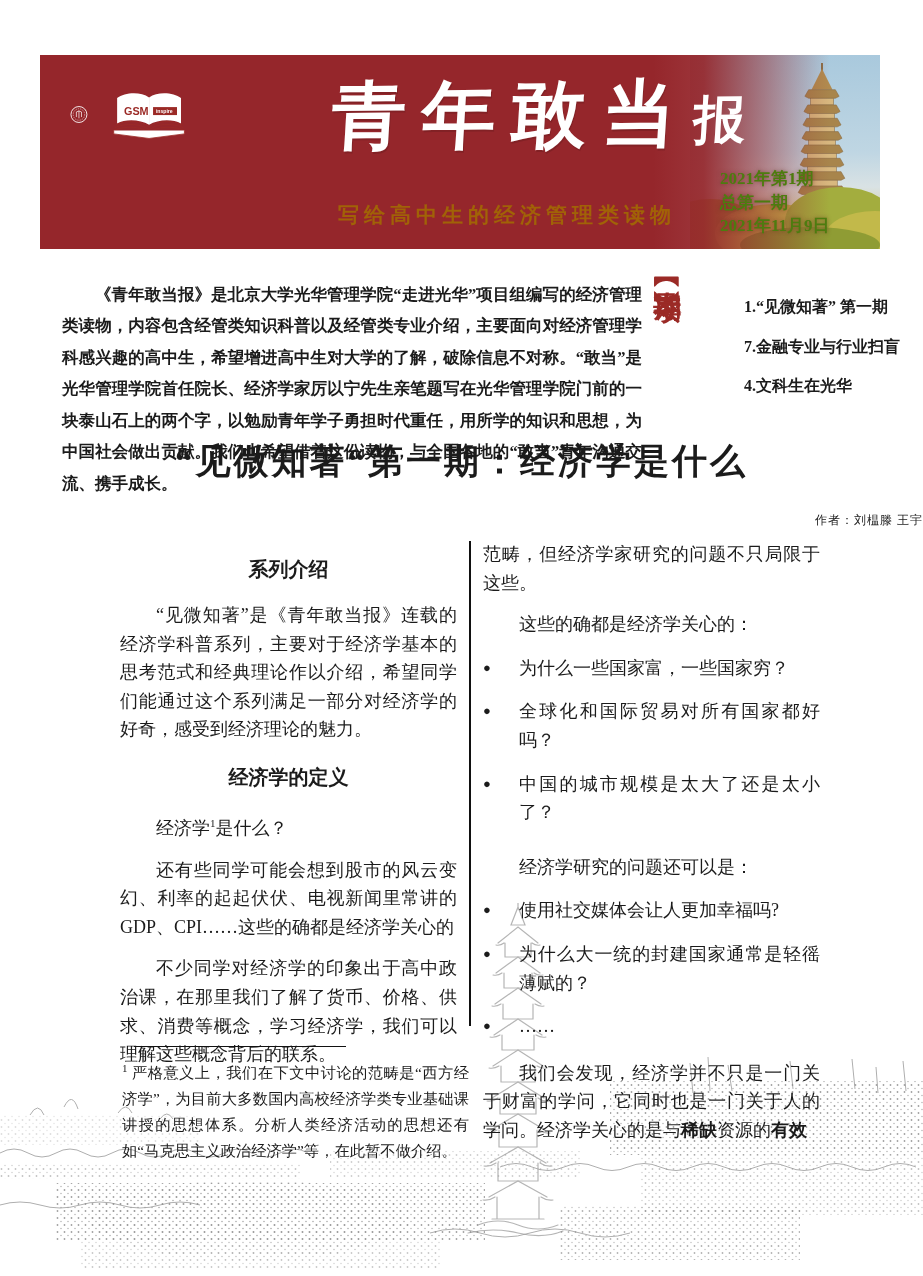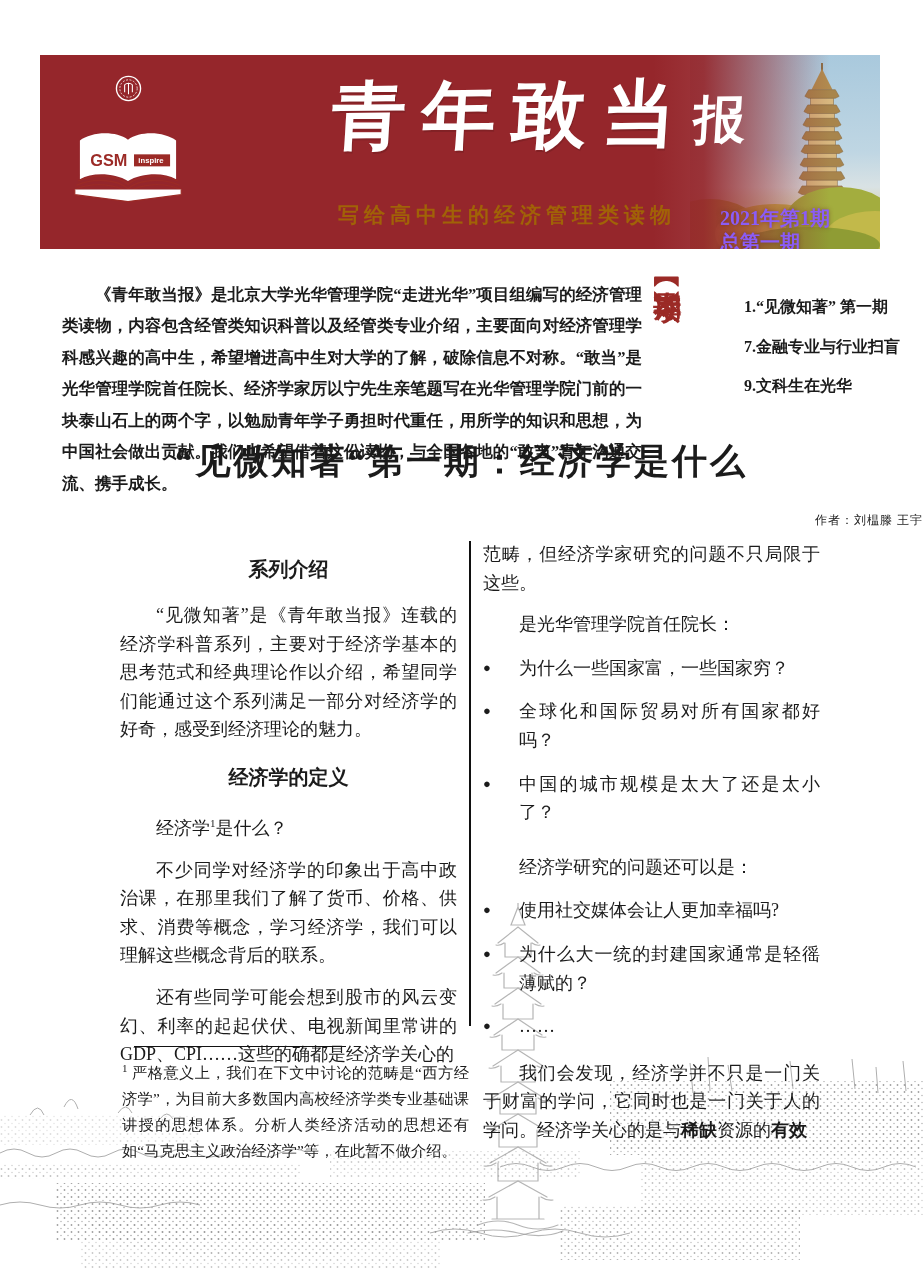--- a/index.html
+++ b/index.html
@@ -6,29 +6,29 @@
   .page{position:relative;width:923px;height:1276px;background:#fff;overflow:hidden;
         font-family:"Liberation Serif","DejaVu Serif",serif;color:#1b1b1b;}
 
   
   .masthead{position:absolute;left:40px;top:55px;width:840px;height:194px;overflow:hidden;z-index:2;}
   .mh-photo{position:absolute;right:0;top:0;width:190px;height:100%;
             background:linear-gradient(180deg,#a9c9dd 0%,#bfd6e3 50%,#d9e2e4 68%,#d8d9c2 76%);}
   .mh-overlay{position:absolute;inset:0;
       background:linear-gradient(90deg,#95262b 0%,#95262b 73%,rgba(149,38,43,.93) 79%,rgba(149,38,43,.45) 87%,rgba(149,38,43,0) 94%);}
   .mh-content{position:absolute;inset:0;}
-  .logo{position:absolute;left:30px;top:20px;width:116px;display:flex;flex-direction:column;align-items:center;gap:24px;}
+  .logo{position:absolute;left:30px;top:20px;width:116px;display:flex;flex-direction:row;align-items:center;gap:24px;}
   .masthead-title{position:absolute;left:292px;top:22px;display:flex;align-items:flex-end;color:#fff;
       font-family:"DejaVu Sans","Liberation Sans",sans-serif;font-weight:bold;transform:skewX(-4deg) rotate(-.5deg);}
   .mt-main{font-size:74px;line-height:1;letter-spacing:16px;text-shadow:1px 2px 0 rgba(0,0,0,.12);}
   .mt-suffix{font-size:52px;line-height:1;margin-left:2px;margin-bottom:4px;}
   .mh-subtitle{position:absolute;left:252px;top:146px;width:430px;text-align:center;color:#a16207;
       font-size:21px;letter-spacing:5px;font-weight:600;}
-  .issue-info{position:absolute;left:680px;top:112px;color:#8b5cf6;font-size:20px;line-height:23.5px;
-      font-weight:600;text-shadow:0 0 4px rgba(90,35,30,.55);margin-top:40px;}
+  .issue-info{position:absolute;left:680px;top:112px;color:#4d7c0f;font-size:17px;line-height:23.5px;
+      font-weight:600;text-shadow:0 0 4px rgba(90,35,30,.55);}
 
   
   .intro-p{position:absolute;left:62px;top:262px;width:580px;font-size:16.5px;font-weight:700;
       line-height:31.6px;text-align:justify;text-indent:2em;z-index:2;}
   .guide-banner{position:absolute;left:648px;top:268px;height:186px;writing-mode:vertical-rl;
       color:#9b2a26;font-size:28px;font-weight:700;letter-spacing:1px;z-index:2;
       font-family:"Liberation Sans","DejaVu Sans",sans-serif;}
   .guide-list{position:absolute;left:744px;top:287px;width:175px;font-size:16px;font-weight:700;
       line-height:39.5px;z-index:2;}
 
@@ -141,40 +141,40 @@
     </div>
   </div>
 
   <p class="intro-p">《青年敢当报》是北京大学光华管理学院“走进光华”项目组编写的经济管理类读物，内容包含经管类知识科普以及经管类专业介绍，主要面向对经济管理学科感兴趣的高中生，希望增进高中生对大学的了解，破除信息不对称。“敢当”是光华管理学院首任院长、经济学家厉以宁先生亲笔题写在光华管理学院门前的一块泰山石上的两个字，以勉励青年学子勇担时代重任，用所学的知识和思想，为中国社会做出贡献。我们也希望借着这份读物，与全国各地的“敢当”青年沟通交流、携手成长。</p>
 
   <div class="guide-banner">【本期导读】</div>
 
   <div class="guide-list">
     <div>1.“见微知著” 第一期</div>
     <div>7.金融专业与行业扫盲</div>
-    <div>9.文科生在光华</div>
+    <div>4.文科生在光华</div>
   </div>
 
   <h1 class="article-title" style="margin:0;">“见微知著“第一期：经济学是什么</h1>
   <div class="article-author">作者：刘榅滕 王宇</div>
 
   <div class="col-divider"></div>
 
   <div class="col-left">
     <h2 class="heading">系列介绍</h2>
     <p class="para">“见微知著”是《青年敢当报》连载的经济学科普系列，主要对于经济学基本的思考范式和经典理论作以介绍，希望同学们能通过这个系列满足一部分对经济学的好奇，感受到经济理论的魅力。</p>
     <h2 class="heading heading2">经济学的定义</h2>
     <p class="para"><span>经济学</span><sup>1</sup><span>是什么？</span></p>
+    <p class="para">还有些同学可能会想到股市的风云变幻、利率的起起伏伏、电视新闻里常讲的GDP、CPI……这些的确都是经济学关心的</p>
     <p class="para">不少同学对经济学的印象出于高中政治课，在那里我们了解了货币、价格、供求、消费等概念，学习经济学，我们可以理解这些概念背后的联系。</p>
-    <p class="para">还有些同学可能会想到股市的风云变幻、利率的起起伏伏、电视新闻里常讲的GDP、CPI……这些的确都是经济学关心的</p>
   </div>
 
   <div class="col-right">
     <p class="para para-noindent">范畴，但经济学家研究的问题不只局限于这些。</p>
-    <p class="para">是光华管理学院首任院长：</p>
+    <p class="para">这些的确都是经济学关心的：</p>
 
     <div class="bullet">
       <span class="bm">●</span>
       <span class="bt">为什么一些国家富，一些国家穷？</span>
     </div>
     <div class="bullet">
       <span class="bm">●</span>
       <span class="bt">全球化和国际贸易对所有国家都好吗？</span>
     </div>
     <div class="bullet">

